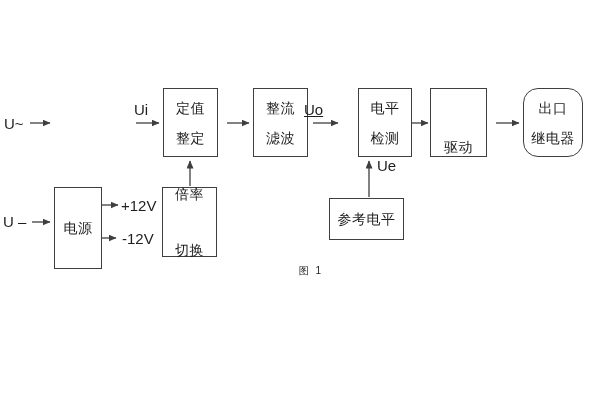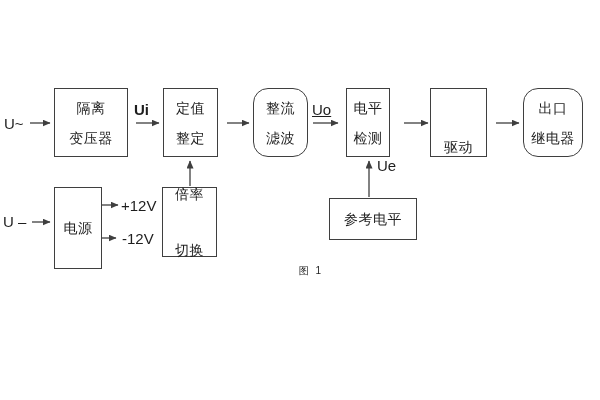--- a/index.html
+++ b/index.html
@@ -28,39 +28,39 @@
     font-size: 14px;
     letter-spacing: 0.5px;
     text-align: center;
   }
   .block .bl { line-height: 30px; white-space: nowrap; }
   .block.single .bl { line-height: 18px; }
 
   
   .b-isolation  { left: 54px;  top: 88px;  width: 74px; height: 69px; }
   .b-setpoint   { left: 163px; top: 88px;  width: 55px; height: 69px; }
-  .b-rectifier  { left: 253px; top: 88px;  width: 55px; height: 69px; border-radius: 15px; }
-  .b-level      { left: 346px; top: 88px;  width: 44px; height: 69px; }
+  .b-rectifier  { left: 253px; top: 88px;  width: 55px; height: 69px; }
+  .b-level      { left: 358px; top: 88px;  width: 54px; height: 69px; }
   .b-driver     { left: 430px; top: 88px;  width: 57px; height: 69px; justify-content: flex-end; }
   .b-relay      { left: 523px; top: 88px;  width: 60px; height: 69px; border-radius: 15px; }
   
   .b-power      { left: 54px;  top: 187px; width: 48px; height: 82px; }
   .b-ratio      { left: 162px; top: 187px; width: 55px; height: 70px; gap: 26px; }
-  .b-reference  { left: 329px; top: 198px; width: 88px; height: 42px; }
+  .b-reference  { left: 329px; top: 198px; width: 75px; height: 42px; }
 
   .lbl {
     position: absolute;
     font-size: 15px;
     line-height: 16px;
     white-space: nowrap;
     color: #1e1e1e;
   }
   .lbl-uac   { left: 4px;   top: 116px; }
-  .lbl-ui    { left: 134px; top: 102px; font-weight: bold; }
-  .lbl-uo    { left: 312px; top: 102px; text-decoration: underline; }
+  .lbl-ui    { left: 134px; top: 102px; }
+  .lbl-uo    { left: 304px; top: 102px; text-decoration: underline; }
   .lbl-ue    { left: 377px; top: 158px; }
   .lbl-udc   { left: 3px;   top: 214px; }
   .lbl-p12   { left: 121px; top: 198px; }
   .lbl-m12   { left: 122px; top: 231px; }
 
   .caption {
     position: absolute;
     left: 285px;
     top: 264px;
     width: 52px;
@@ -97,24 +97,20 @@
     <line x1="313" y1="123" x2="338" y2="123" marker-end="url(#ah)"></line>
     <line x1="404" y1="123" x2="428" y2="123" marker-end="url(#ah)"></line>
     <line x1="496" y1="123" x2="519" y2="123" marker-end="url(#ah)"></line>
     <line x1="32" y1="222" x2="50" y2="222" marker-end="url(#ah)"></line>
     <line x1="102" y1="205" x2="118" y2="205" marker-end="url(#ah)"></line>
     <line x1="102" y1="238" x2="116" y2="238" marker-end="url(#ah)"></line>
     <line x1="190" y1="186" x2="190" y2="161" marker-end="url(#ah)"></line>
     <line x1="369" y1="197" x2="369" y2="161" marker-end="url(#ah)"></line>
   </svg>
 
-  <div class="block b-isolation">
-    <span class="bl">隔离</span>
-    <span class="bl">变压器</span>
-  </div>
   <div class="block b-setpoint">
     <span class="bl">定值</span>
     <span class="bl">整定</span>
   </div>
   <div class="block b-rectifier">
     <span class="bl">整流</span>
     <span class="bl">滤波</span>
   </div>
   <div class="block b-level">
     <span class="bl">电平</span>

